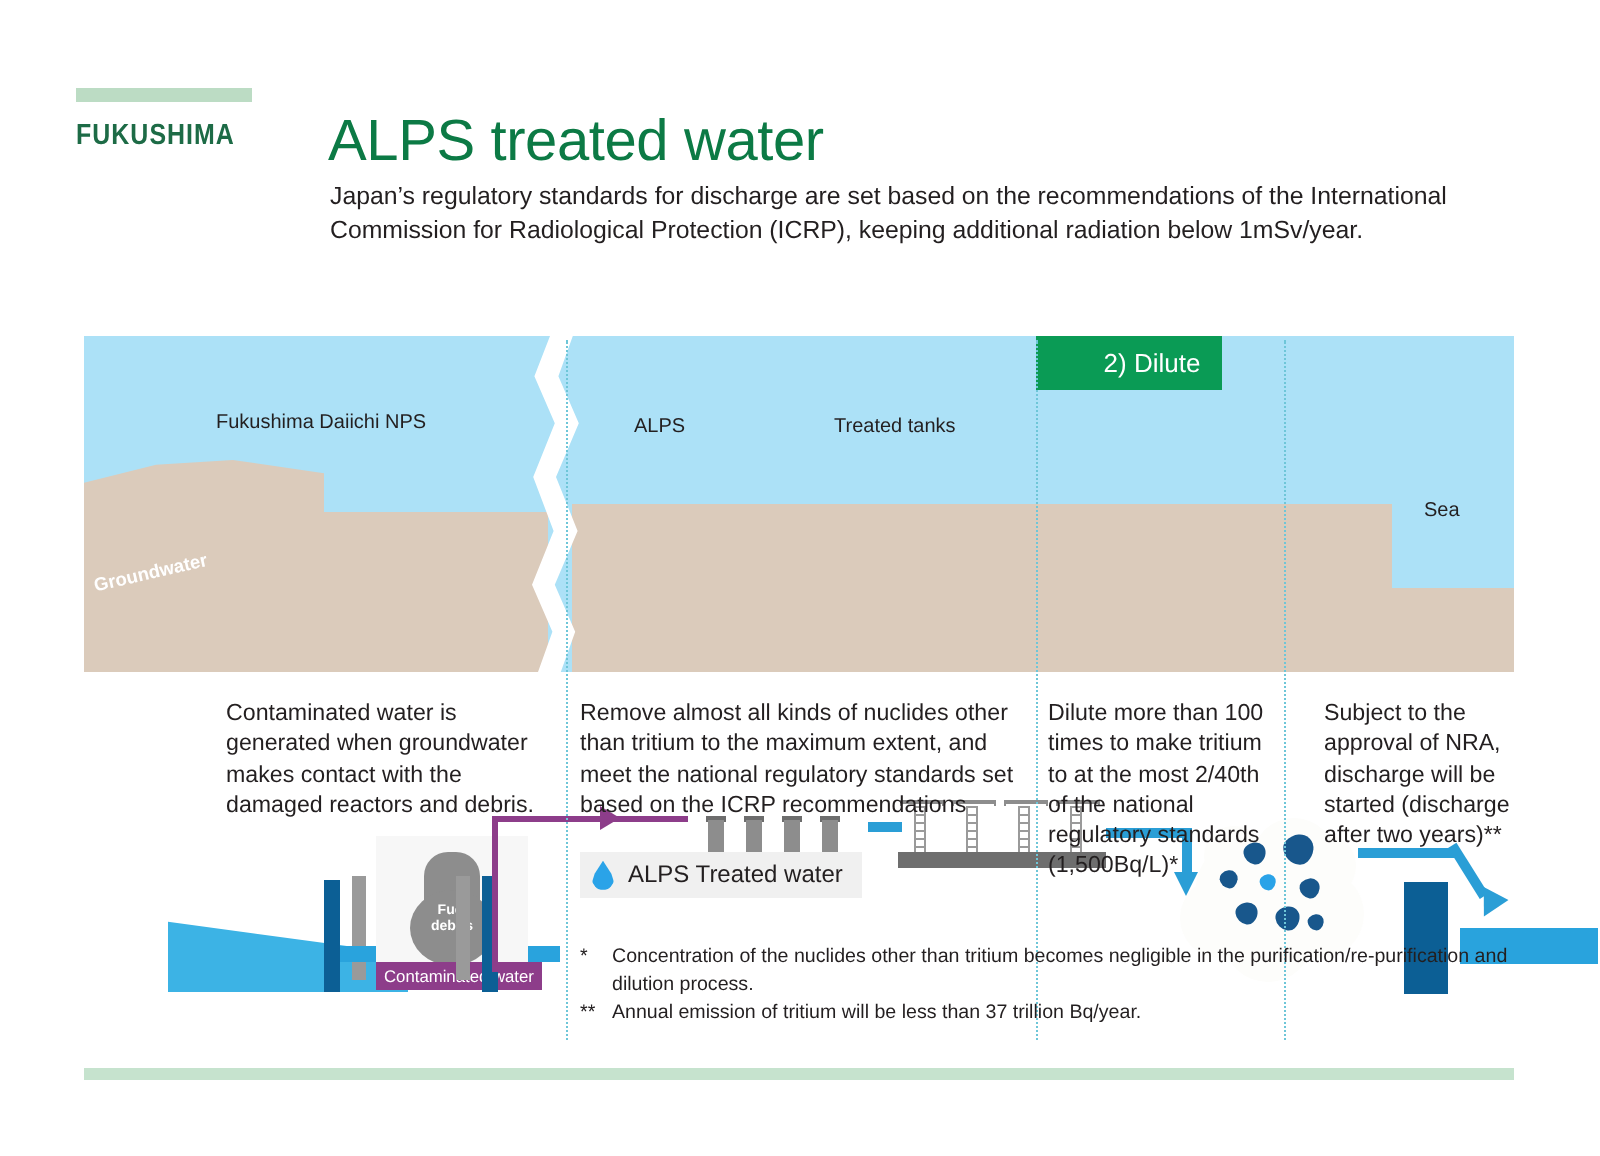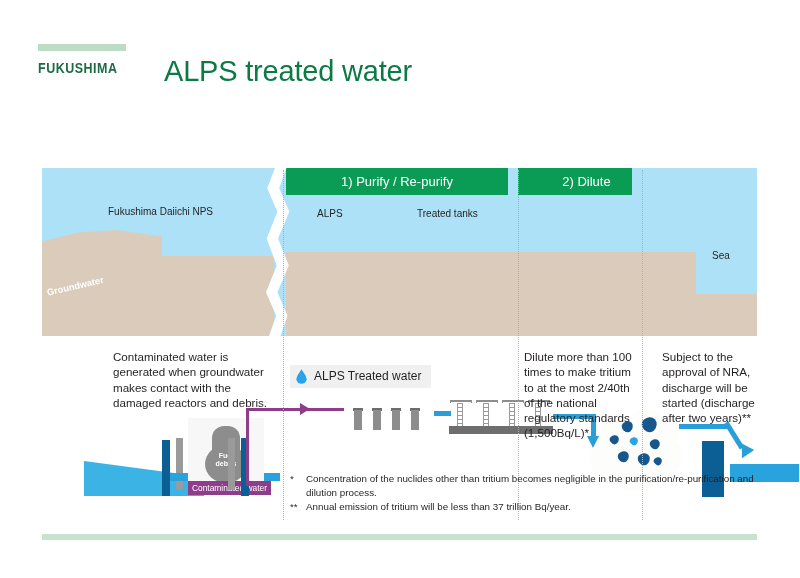--- a/index.html
+++ b/index.html
@@ -44,21 +44,21 @@
     background:#ace1f7;
   }
   
   .step-head {
     position:absolute; top:0; height:27px;
     background:#0a9b55; color:#ffffff;
     font-size:13px; line-height:27px;
     text-align:center; white-space:nowrap;
   }
   #step1-head { left:244px; width:222px; }
-  #step2-head { left:476px; width:114px;padding-left:23px; }
+  #step2-head { left:476px; width:93px;padding-left:23px; }
   #step3-head { left:600px; width:115px; }
 
   
   .ground { position:absolute; background:#dbcbbb; }
   #ground-left  { left:0;   top:88px;  width:232px; height:80px; }
   #ground-right { left:244px; top:84px; width:410px; height:84px; }
   #ground-far   { left:600px; top:126px; width:115px; height:42px; }
   #hill {
     position:absolute; left:0; top:62px; width:120px; height:30px;
     background:#dbcbbb;
@@ -230,30 +230,30 @@
 <body>
 
 <div id="header">
 
   <div id="logo">
     <div id="logo-bar"></div>
     <div id="logo-text">FUKUSHIMA</div>
   </div>
 
   <h1 id="page-title">ALPS treated water</h1>
+  <p id="subtitle">Japan’s regulatory standards for discharge are set based on the recommendations of the International Commission for Radiological Protection (ICRP), keeping additional radiation below 1mSv/year.</p>
 </div>
 
 <div id="diagram">
 
   <div class="ground" id="ground-left"></div>
   <div class="ground" id="ground-right"></div>
   <div class="ground" id="ground-far"></div>
   <div id="hill"></div>
 
-  <div class="step-head" id="step1-head">1) Purify / Re-purify</div>
   <div class="step-head" id="step2-head">2) Dilute</div>
 
   <div id="tear"></div>
 
   <div id="groundwater"></div>
   <div class="gw-arrow" style="top:301px;"></div>
   <div class="gw-arrow" style="top:307px;"></div>
   <div class="gw-arrow" style="top:313px;"></div>
 
   <div class="pile" id="pile1"></div>
@@ -340,20 +340,21 @@
 
 <div class="vdiv" id="vdiv1"></div>
 <div class="vdiv" id="vdiv2"></div>
 <div class="vdiv" id="vdiv3"></div>
 
 <div class="col" id="col1">
   <div>Contaminated water is generated when groundwater makes contact with the damaged reactors and debris.</div>
 </div>
 
 <div class="col" id="col2">
+  <div>Remove almost all kinds of nuclides other than tritium to the maximum extent, and meet the national regulatory standards set based on the ICRP recommendations</div>
   <div id="alps-badge">
     <span class="drop-ico"></span>
     <span class="badge-txt">ALPS Treated water</span>
   </div>
 </div>
 
 <div class="col" id="col3">
   <div>Dilute more than 100 times to make tritium to at the most 2/40th of the national regulatory standards (1,500Bq/L)*</div>
 </div>
 

